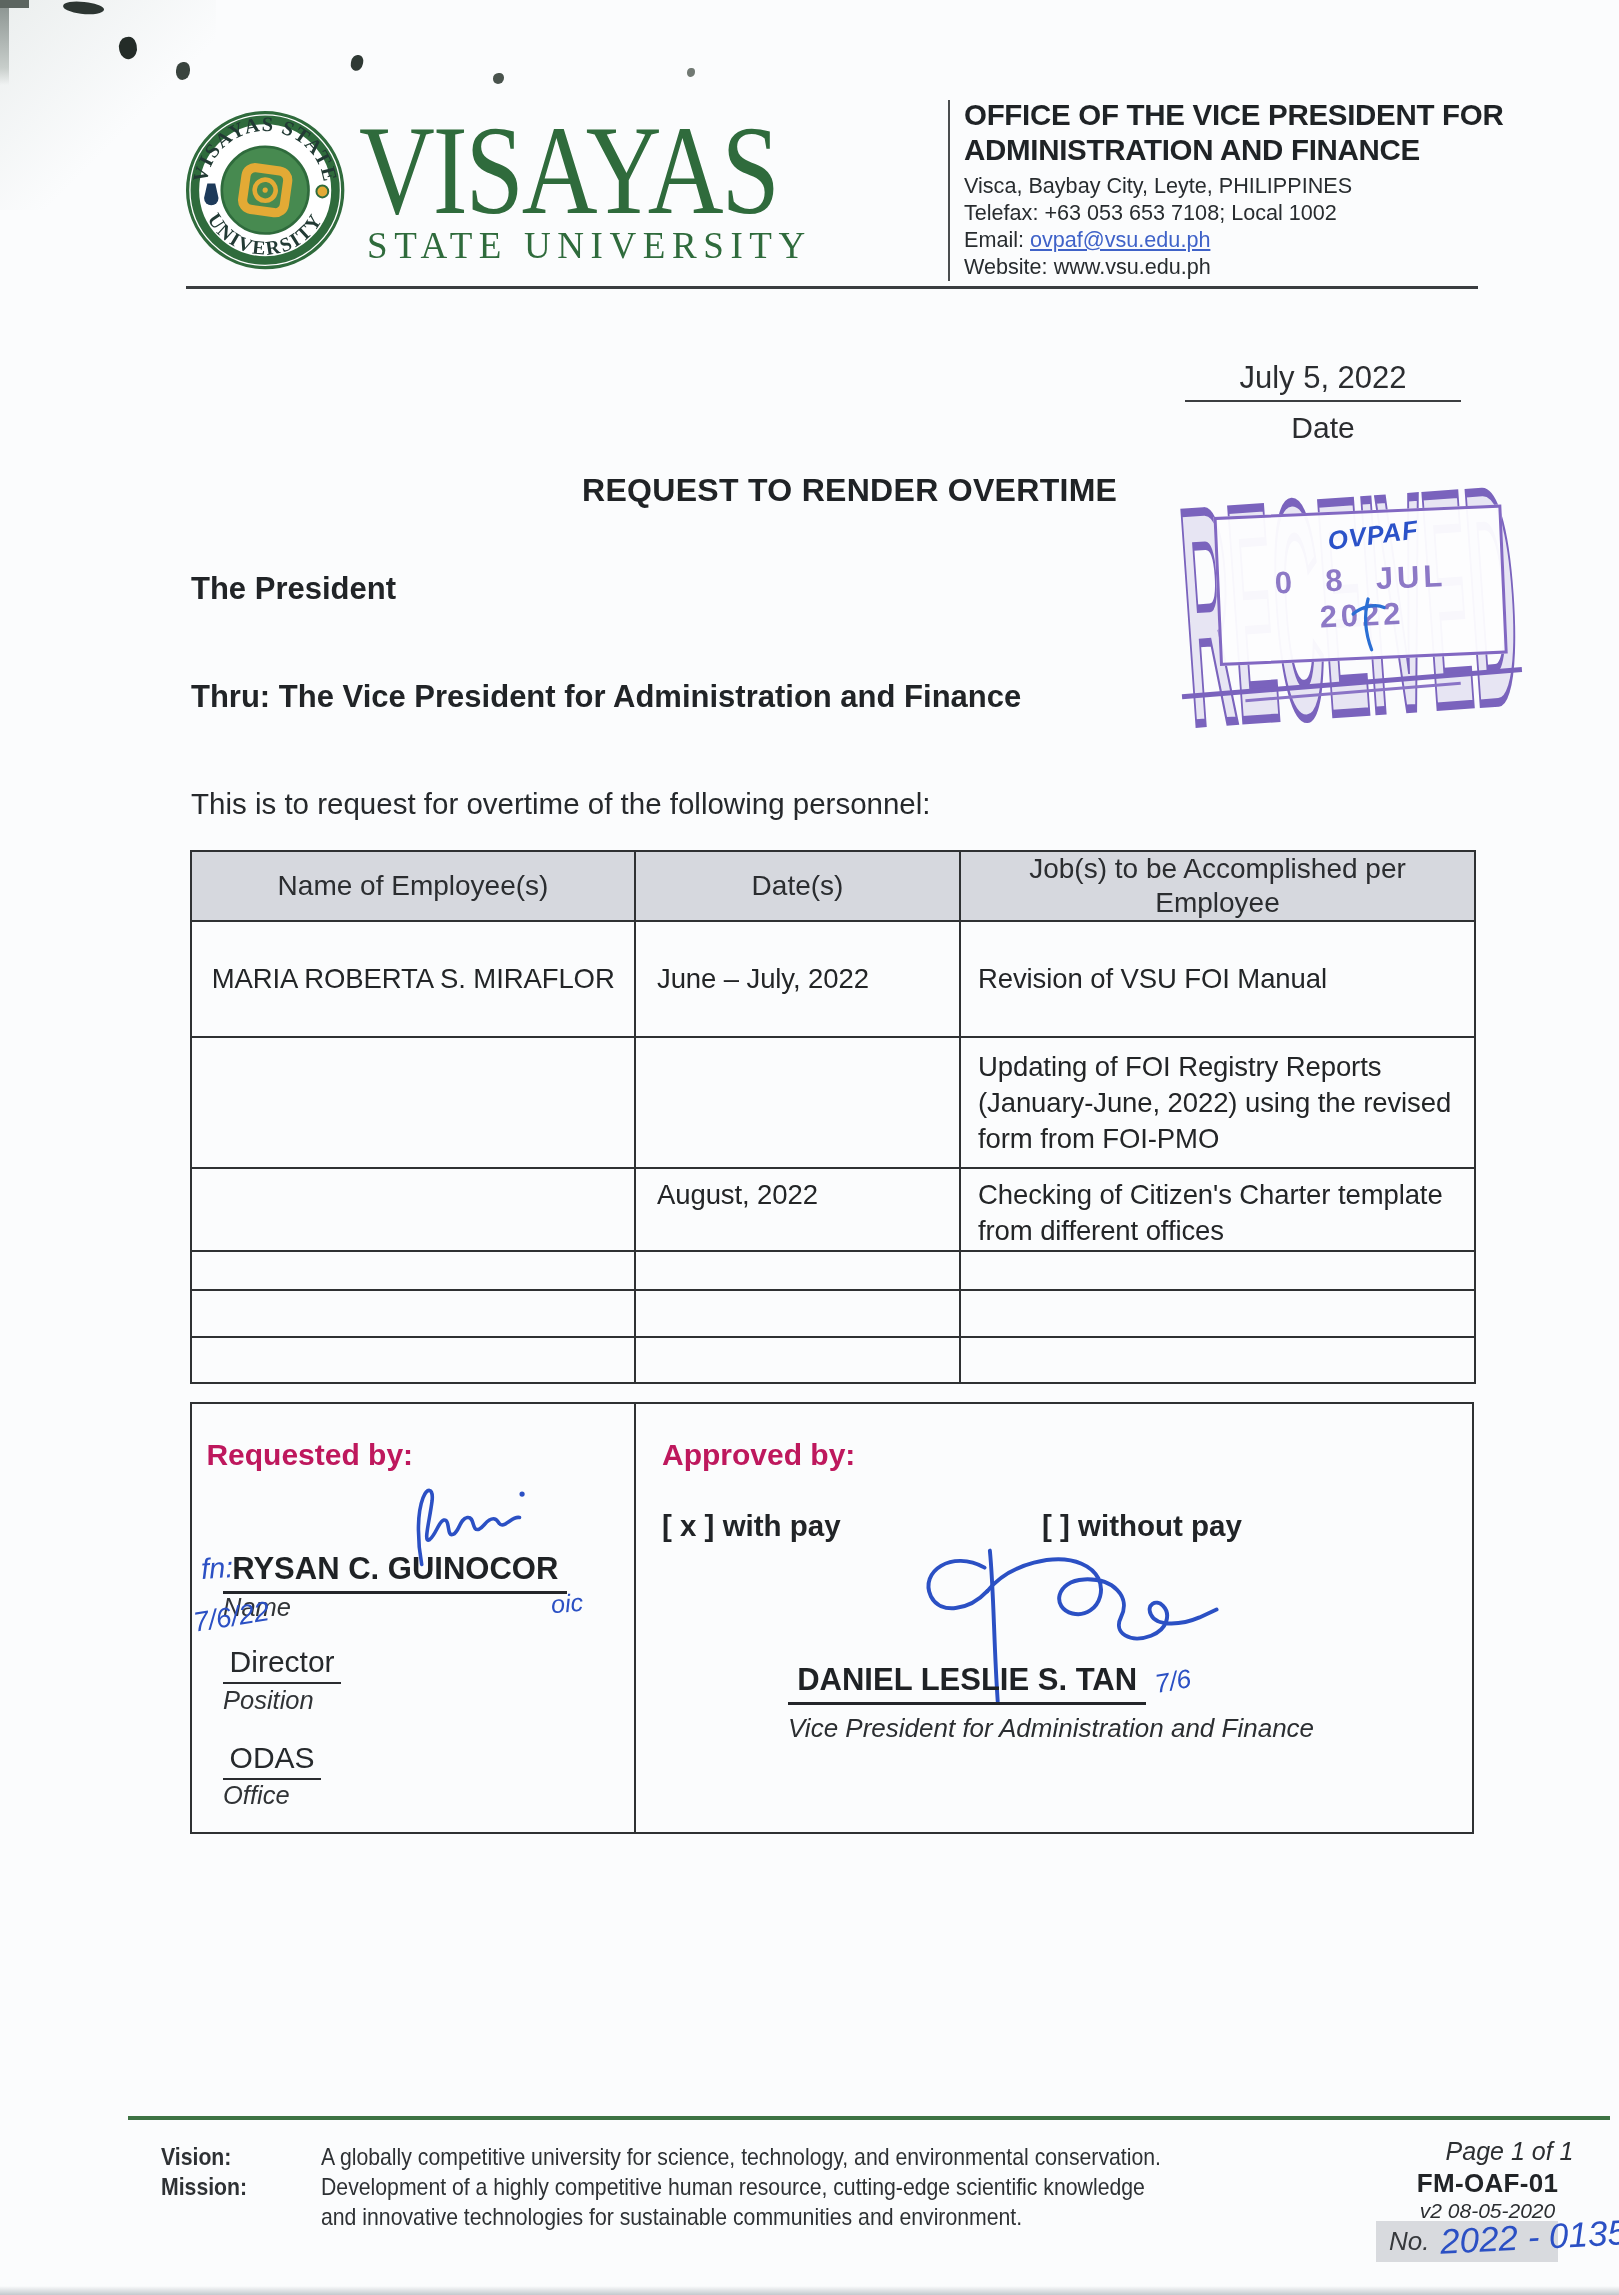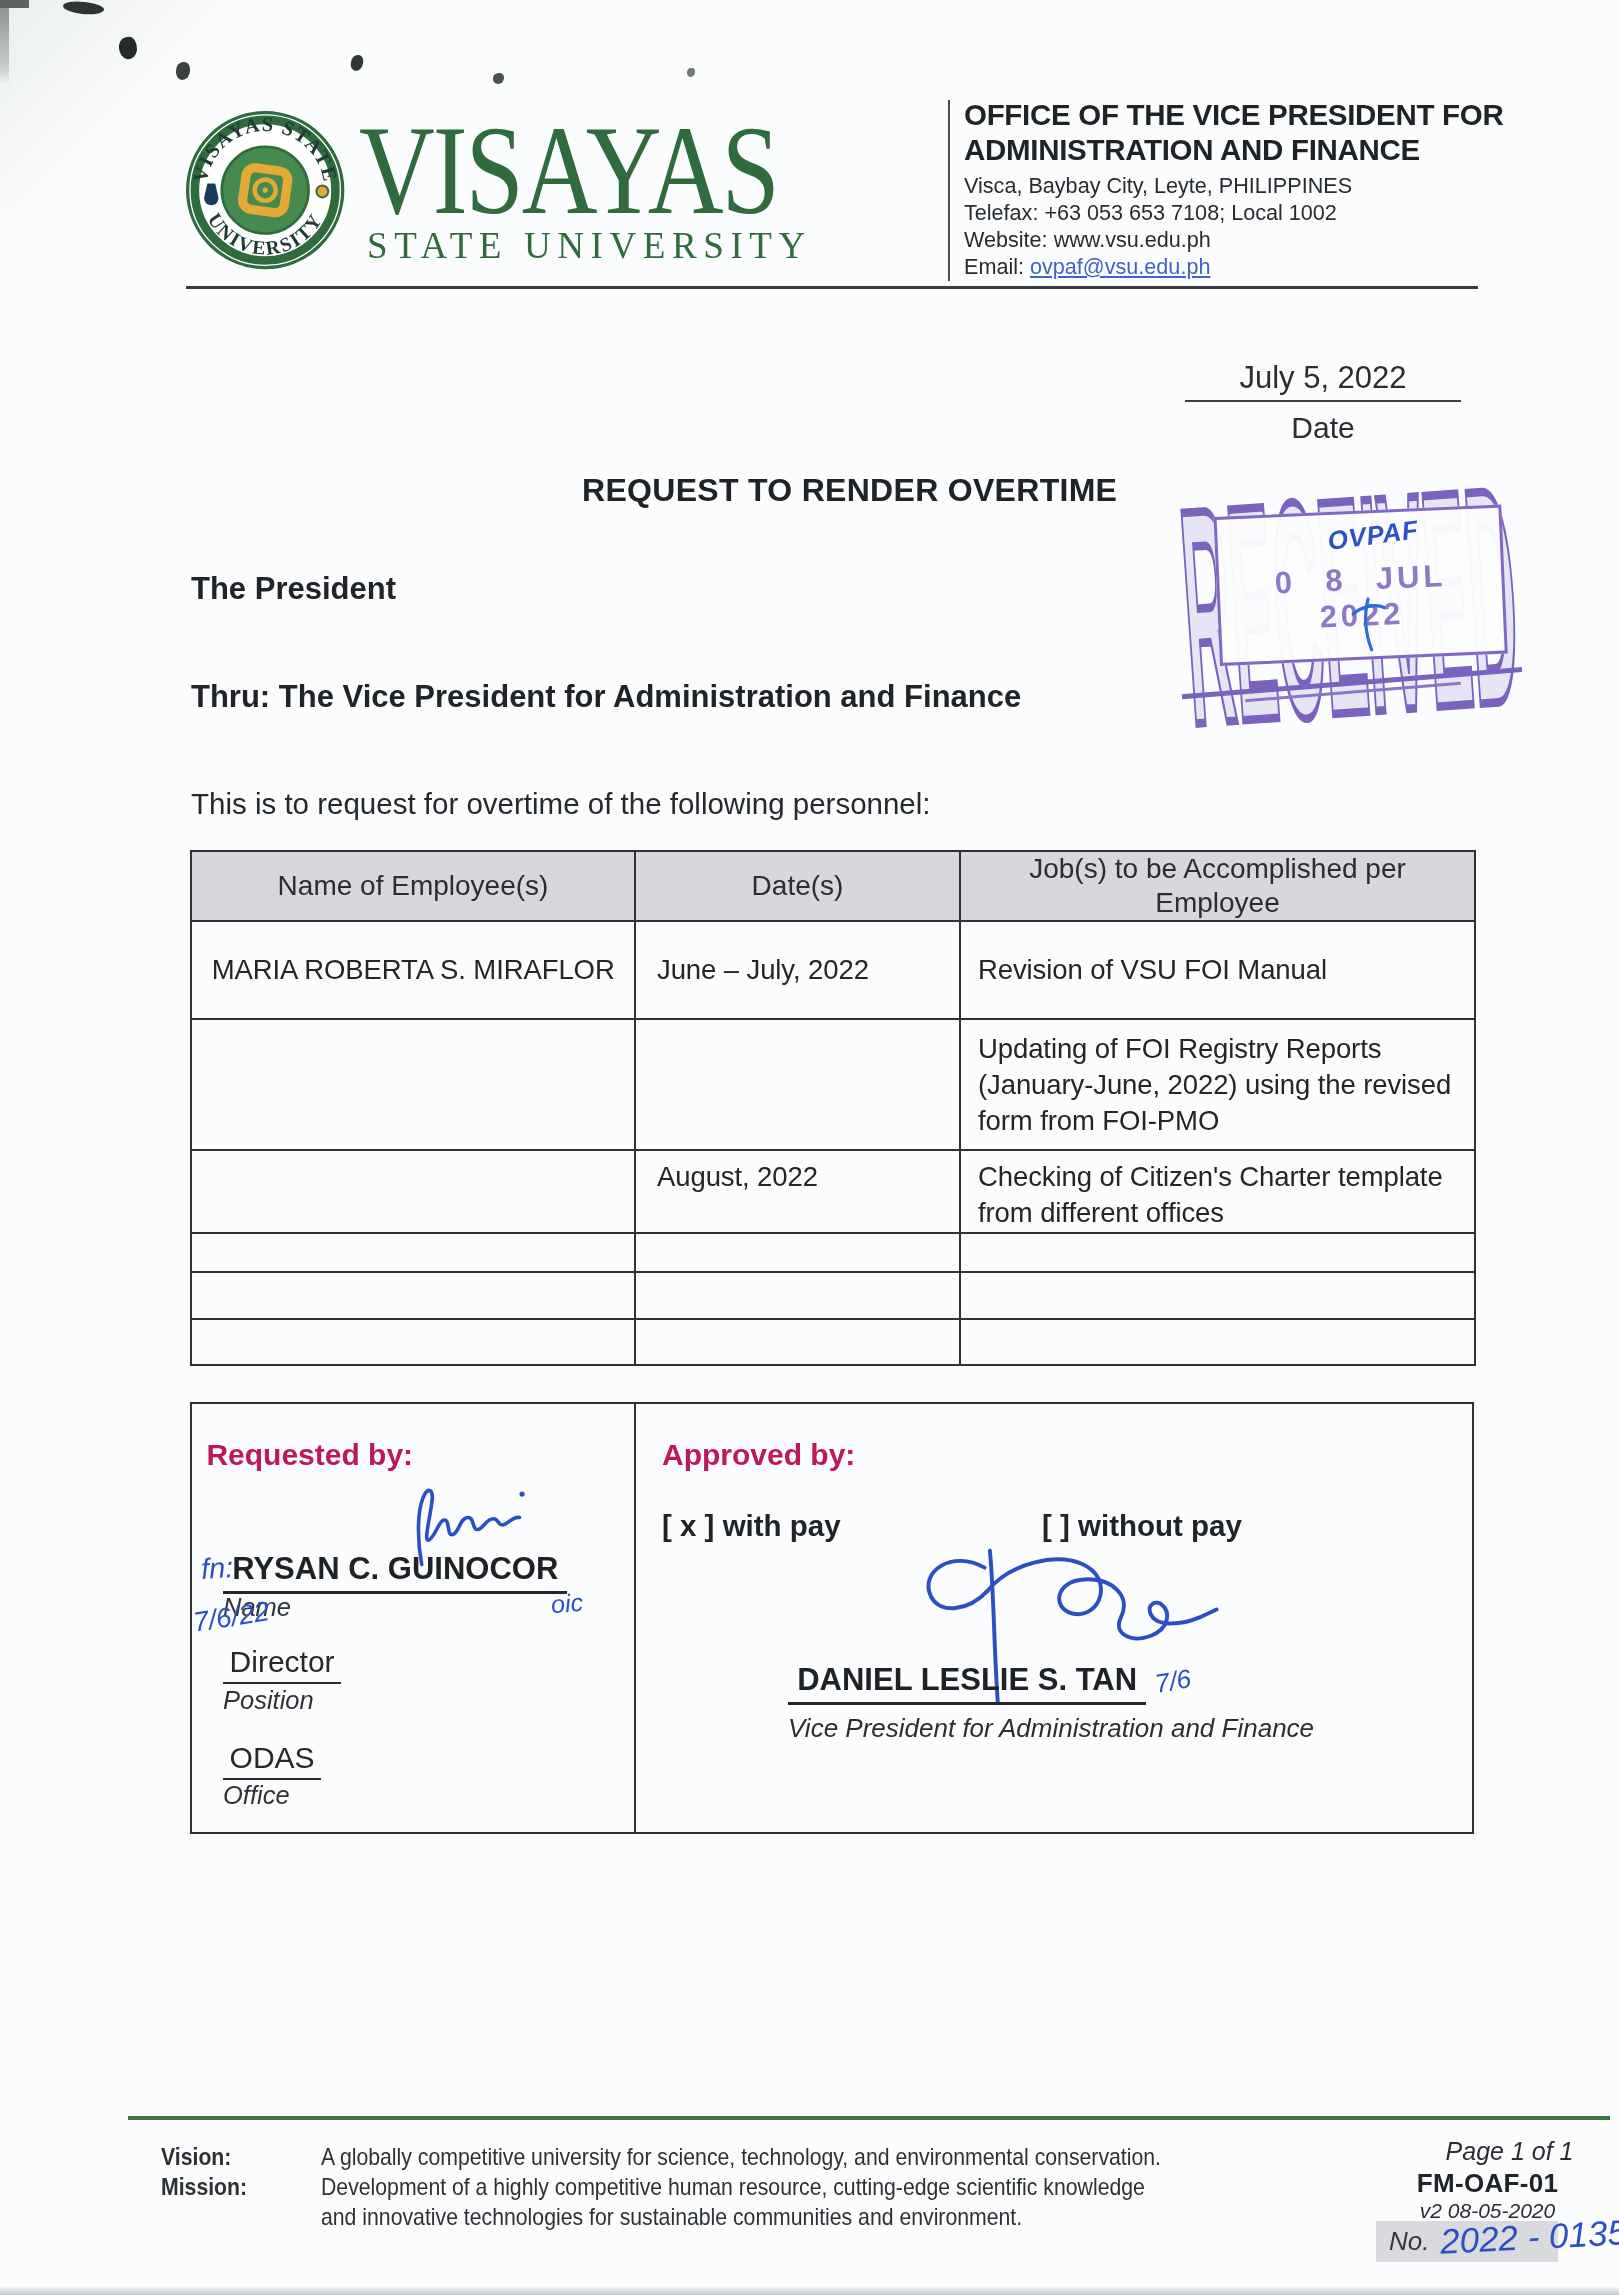--- a/index.html
+++ b/index.html
@@ -62,21 +62,21 @@
   .line-reg{left:191px;font-size:29.5px;color:#26292c;white-space:nowrap;}
 
   
   .ot-table{left:190px;top:850px;width:1284px;border-collapse:collapse;table-layout:fixed;}
   .ot-table th,.ot-table td{border:2px solid #2f3133;}
   .ot-table th{background:#d6d8de;font-weight:normal;font-size:28px;line-height:34px;color:#2b2d30;
     text-align:center;padding:0 27.5px;}
   .ot-table td{font-size:27.5px;line-height:36px;color:#232527;letter-spacing:-0.1px;}
   .col-name{width:444px;} .col-date{width:325px;} .col-job{width:515px;}
   .td-name{padding-left:19.7px;} .td-date{padding-left:21px;} .td-job{padding-left:17px;padding-right:14.4px;}
-  .rh{height:69px;} .r1{height:98px;} .r2{height:131px;} .r3{height:56px;} .r4{height:71px;}
+  .rh{height:69px;} .r1{height:116px;} .r2{height:131px;} .r3{height:56px;} .r4{height:71px;}
   .r5{height:39px;} .r6{height:47px;} .r7{height:46px;}
   .r4 td{vertical-align:top;padding-top:7.9px;}
 
   
   .sig-box{left:190px;top:1402px;width:1284px;height:432px;border:2px solid #2f3133;box-sizing:border-box;}
   .sig-divider{left:442px;top:0;width:2px;height:100%;background:#2f3133;}
   .sig-label{font-size:30px;font-weight:bold;color:#be185d;white-space:nowrap;}
   .pay-opt{font-size:29.5px;font-weight:bold;color:#212427;white-space:nowrap;}
   .sig-name-block{text-align:left;}
   .uline{display:inline-block;border-bottom:3.3px solid #24262a;padding:0 9.2px 3.9px;}
@@ -142,22 +142,22 @@
   <div class="abs wordmark">VISAYAS</div>
   <div class="abs wordmark-sub">STATE UNIVERSITY</div>
   <div class="abs hdr-divider"></div>
 
   <div class="abs office-block">
     <div class="office-bold">OFFICE OF THE VICE PRESIDENT FOR</div>
     <div class="office-bold">ADMINISTRATION AND FINANCE</div>
     <div class="office-addr">
       <div>Visca, Baybay City, Leyte, PHILIPPINES</div>
       <div>Telefax: +63 053 653 7108; Local 1002</div>
+      <div><span>Email: </span><a>ovpaf@vsu.edu.ph</a></div>
       <div><span>Website: </span><span>www.vsu.edu.ph</span></div>
-      <div><span>Email: </span><a>ovpaf@vsu.edu.ph</a></div>
     </div>
   </div>
   <div class="abs hdr-rule"></div>
 
   <div class="abs date-block">
     <div class="date-value">July 5, 2022</div>
     <div class="date-line"></div>
     <div class="date-label">Date</div>
   </div>
 

